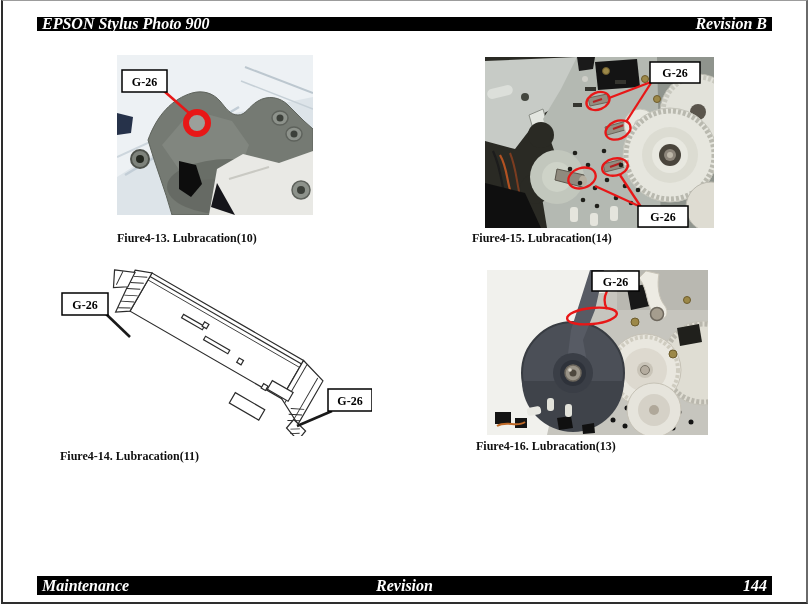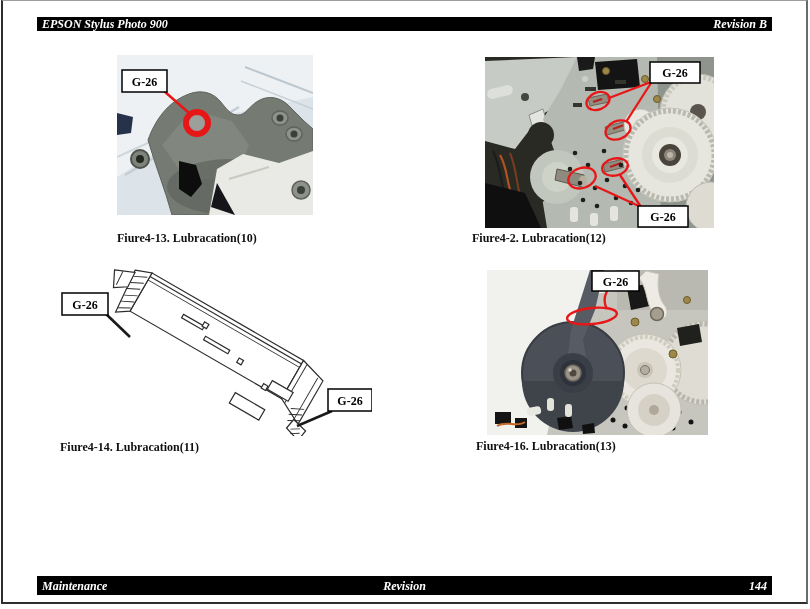--- a/index.html
+++ b/index.html
@@ -9,40 +9,40 @@
   }
   .page-border{
     position:absolute;left:1px;top:0;right:2px;bottom:5px;
     border-left:2px solid #2e2e2e;border-bottom:2px solid #2e2e2e;
     border-right:2px solid #6a6a6a;border-top:1px solid #9c9c9c;
     pointer-events:none;
   }
   .bar{
     position:absolute;left:37px;width:735px;background:#000;color:#fff;
     display:flex;align-items:center;justify-content:space-between;
-    font-weight:bold;font-style:italic;font-size:12px;line-height:1;
+    font-weight:bold;font-style:italic;font-size:16px;line-height:1;
     padding:0 5px;box-sizing:border-box;
   }
   .header-bar{top:17px;height:14px;}
   .footer-bar{top:576px;height:19px;}
   .footer-bar span{flex:1;}
   .footer-bar .mid{text-align:center;}
   .footer-bar .right{text-align:right;}
   figure{margin:0;position:absolute;}
   figure svg{display:block;}
   figcaption{
     display:block;text-align:left;font-weight:bold;font-size:12px;color:#101010;
     font-family:"Liberation Serif",serif;white-space:nowrap;
   }
   .fig1{left:117px;top:55px;width:196px;}
   .fig1 figcaption{margin-top:16px;}
   .fig2{left:485px;top:57px;width:229px;}
   .fig2 figcaption{margin-top:3px;transform:translateX(-13px);}
   .fig3{left:60px;top:268px;width:312px;}
-  .fig3 figcaption{margin-top:4px;}
+  .fig3 figcaption{margin-top:13px;}
   .fig4{left:487px;top:270px;width:221px;}
   .fig4 figcaption{margin-top:4px;transform:translateX(-11px);}
   .callout-text{
     font-family:"Liberation Serif",serif;font-weight:bold;font-size:12px;fill:#000;
   }
 </style>
 </head>
 <body>
 
 <div class="page">
@@ -188,21 +188,21 @@
 
       <g>
         <rect x="165" y="5" width="50" height="21" fill="#ffffff" stroke="#000000" stroke-width="1.5"></rect>
         <text class="callout-text" x="190" y="20" text-anchor="middle">G-26</text>
       </g>
       <g>
         <rect x="153" y="149" width="50" height="21" fill="#ffffff" stroke="#000000" stroke-width="1.5"></rect>
         <text class="callout-text" x="178" y="164" text-anchor="middle">G-26</text>
       </g>
     </svg>
-    <figcaption>Fiure4-2. Lubracation(12)</figcaption>
+    <figcaption>Fiure4-15. Lubracation(14)</figcaption>
   </figure>
 
   <figure class="fig3">
     <svg width="312" height="168" viewBox="0 0 312 168">
       <g transform="translate(92,5) rotate(30)" stroke="#2b2b2b" stroke-width="1.2" fill="#ffffff">
 
         <rect x="0" y="0" width="175" height="44"></rect>
         <line x1="0" y1="4" x2="175" y2="4"></line>
         <line x1="0" y1="8" x2="175" y2="8" stroke-width="0.8"></line>
 

